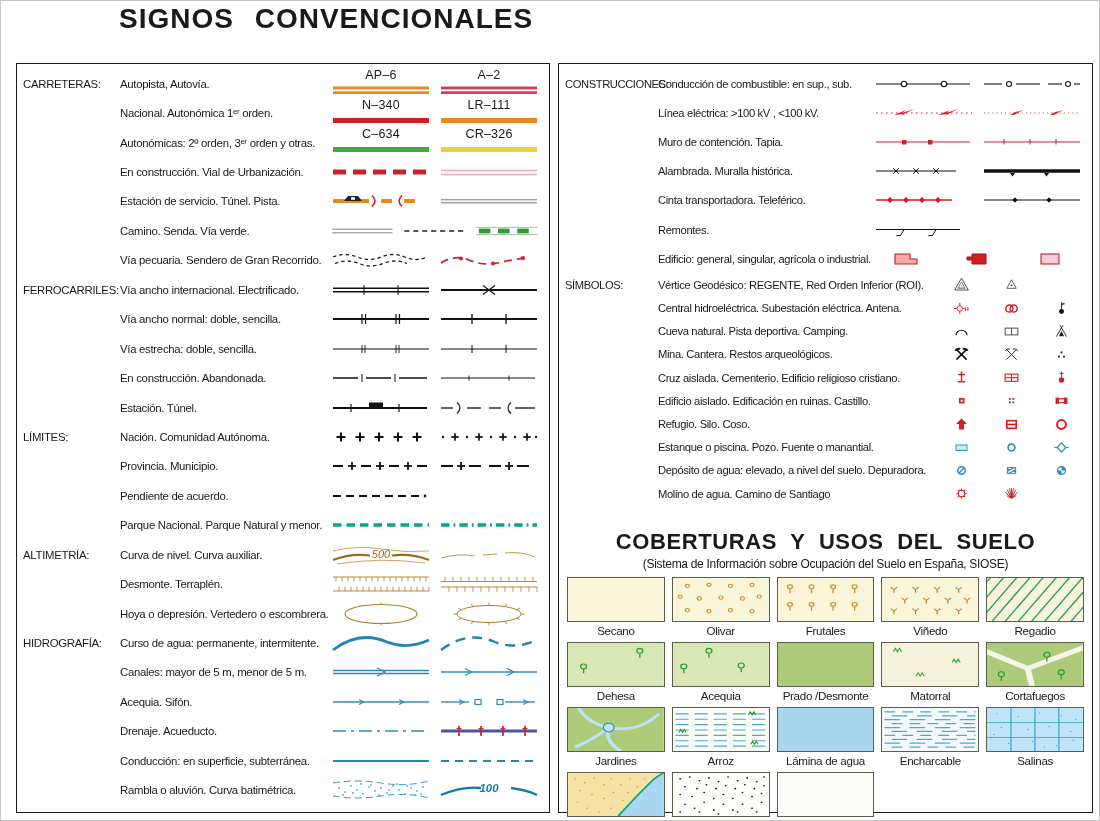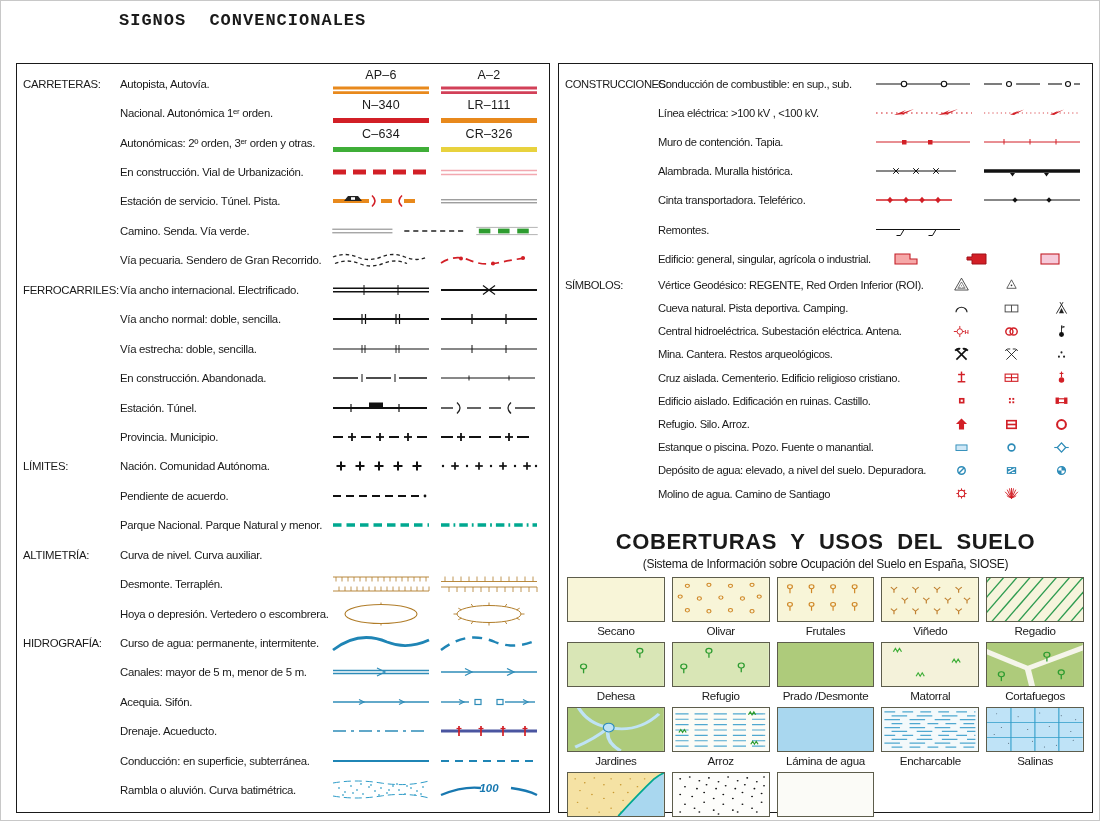--- a/index.html
+++ b/index.html
@@ -1,20 +1,20 @@
 <!DOCTYPE html>
 <html><head>
 <meta charset="utf-8">
 <style>
   html,body{margin:0;padding:0;}
   body{width:1100px;height:821px;position:relative;background:#fff;
        font-family:"Liberation Sans",sans-serif;color:#1a1a1a;}
   .page{position:absolute;inset:0;background:#fff;border:1px solid #c8c8c8;box-sizing:border-box;}
-  #main-title{position:absolute;left:118px;top:10px;font-size:17px;font-weight:bold;
-              letter-spacing:1px;word-spacing:12px;font-family:Liberation Mono, monospace;}
+  #main-title{position:absolute;left:118px;top:2px;font-size:28px;font-weight:bold;
+              letter-spacing:1px;word-spacing:12px;}
   .panel{position:absolute;top:62px;border:1.6px solid #1a1a1a;background:#fff;
          box-sizing:border-box;}
   #left-panel{left:15px;width:534px;height:750px;padding:5px 6px 3px 6px;}
   #right-panel{left:557px;width:535px;height:750px;padding:5px 6px 3px 6px;}
   .row{display:flex;align-items:center;}
   #left-panel>.row{height:29.45px;}
   .rowA{height:29.2px;}
   .rowB{height:23.2px;}
   .cat{width:97px;flex:none;font-size:11.4px;letter-spacing:-0.3px;white-space:nowrap;}
   .desc{flex:1;min-width:0;font-size:11.4px;letter-spacing:-0.3px;white-space:nowrap;}
@@ -360,57 +360,20 @@
                 <line x1="50" y1="8" x2="62" y2="8" stroke="#222" stroke-width="1.4"></line>
                 <path d="M72,2.5 q-6,5.5 0,11" stroke="#222" stroke-width="1.3" fill="none"></path>
                 <line x1="76" y1="8" x2="96" y2="8" stroke="#222" stroke-width="1.4"></line>
               </svg>
             </span>
           </div>
       </div>
     </div>
 
     <div class="row">
-      <div class="cat"></div>
-      <div class="desc">Provincia. Municipio.</div>
-      <div class="syms">
-        <div class="sym">
-            <span data-icon="lim_prov">
-              <svg viewBox="0 0 100 16" preserveAspectRatio="none" style="display:block;width:100%;height:16px">
-                <line x1="2" y1="8" x2="12" y2="8" stroke="#111" stroke-width="2"></line>
-                <line x1="30" y1="8" x2="40" y2="8" stroke="#111" stroke-width="2"></line>
-                <line x1="58" y1="8" x2="68" y2="8" stroke="#111" stroke-width="2"></line>
-                <line x1="86" y1="8" x2="96" y2="8" stroke="#111" stroke-width="2"></line>
-                <line x1="17" y1="8" x2="25" y2="8" stroke="#111" stroke-width="1.8"></line>
-                <line x1="21" y1="4" x2="21" y2="12" stroke="#111" stroke-width="1.8"></line>
-                <line x1="45" y1="8" x2="53" y2="8" stroke="#111" stroke-width="1.8"></line>
-                <line x1="49" y1="4" x2="49" y2="12" stroke="#111" stroke-width="1.8"></line>
-                <line x1="73" y1="8" x2="81" y2="8" stroke="#111" stroke-width="1.8"></line>
-                <line x1="77" y1="4" x2="77" y2="12" stroke="#111" stroke-width="1.8"></line>
-              </svg>
-            </span>
-          </div>
-        <div class="sym">
-            <span data-icon="lim_muni">
-              <svg viewBox="0 0 100 16" preserveAspectRatio="none" style="display:block;width:100%;height:16px">
-                <line x1="2" y1="8" x2="14" y2="8" stroke="#111" stroke-width="2"></line>
-                <line x1="30" y1="8" x2="42" y2="8" stroke="#111" stroke-width="2"></line>
-                <line x1="50" y1="8" x2="62" y2="8" stroke="#111" stroke-width="2"></line>
-                <line x1="78" y1="8" x2="90" y2="8" stroke="#111" stroke-width="2"></line>
-                <line x1="18" y1="8" x2="26" y2="8" stroke="#111" stroke-width="1.8"></line>
-                <line x1="22" y1="4" x2="22" y2="12" stroke="#111" stroke-width="1.8"></line>
-                <line x1="66" y1="8" x2="74" y2="8" stroke="#111" stroke-width="1.8"></line>
-                <line x1="70" y1="4" x2="70" y2="12" stroke="#111" stroke-width="1.8"></line>
-              </svg>
-            </span>
-          </div>
-      </div>
-    </div>
-
-    <div class="row">
       <div class="cat">LÍMITES:</div>
       <div class="desc">Nación. Comunidad Autónoma.</div>
       <div class="syms">
         <div class="sym">
             <span data-icon="lim_nacion">
               <svg viewBox="0 0 100 16" preserveAspectRatio="none" style="display:block;width:100%;height:16px">
                 <line x1="5.5" y1="8" x2="14.5" y2="8" stroke="#111" stroke-width="2"></line>
                 <line x1="10" y1="3.5" x2="10" y2="12.5" stroke="#111" stroke-width="2"></line>
                 <line x1="24.5" y1="8" x2="33.5" y2="8" stroke="#111" stroke-width="2"></line>
                 <line x1="29" y1="3.5" x2="29" y2="12.5" stroke="#111" stroke-width="2"></line>
@@ -440,20 +403,57 @@
                 <circle cx="76" cy="8" r="1.2" fill="#111"></circle>
                 <circle cx="97" cy="8" r="1.2" fill="#111"></circle>
               </svg>
             </span>
           </div>
       </div>
     </div>
 
     <div class="row">
       <div class="cat"></div>
+      <div class="desc">Provincia. Municipio.</div>
+      <div class="syms">
+        <div class="sym">
+            <span data-icon="lim_prov">
+              <svg viewBox="0 0 100 16" preserveAspectRatio="none" style="display:block;width:100%;height:16px">
+                <line x1="2" y1="8" x2="12" y2="8" stroke="#111" stroke-width="2"></line>
+                <line x1="30" y1="8" x2="40" y2="8" stroke="#111" stroke-width="2"></line>
+                <line x1="58" y1="8" x2="68" y2="8" stroke="#111" stroke-width="2"></line>
+                <line x1="86" y1="8" x2="96" y2="8" stroke="#111" stroke-width="2"></line>
+                <line x1="17" y1="8" x2="25" y2="8" stroke="#111" stroke-width="1.8"></line>
+                <line x1="21" y1="4" x2="21" y2="12" stroke="#111" stroke-width="1.8"></line>
+                <line x1="45" y1="8" x2="53" y2="8" stroke="#111" stroke-width="1.8"></line>
+                <line x1="49" y1="4" x2="49" y2="12" stroke="#111" stroke-width="1.8"></line>
+                <line x1="73" y1="8" x2="81" y2="8" stroke="#111" stroke-width="1.8"></line>
+                <line x1="77" y1="4" x2="77" y2="12" stroke="#111" stroke-width="1.8"></line>
+              </svg>
+            </span>
+          </div>
+        <div class="sym">
+            <span data-icon="lim_muni">
+              <svg viewBox="0 0 100 16" preserveAspectRatio="none" style="display:block;width:100%;height:16px">
+                <line x1="2" y1="8" x2="14" y2="8" stroke="#111" stroke-width="2"></line>
+                <line x1="30" y1="8" x2="42" y2="8" stroke="#111" stroke-width="2"></line>
+                <line x1="50" y1="8" x2="62" y2="8" stroke="#111" stroke-width="2"></line>
+                <line x1="78" y1="8" x2="90" y2="8" stroke="#111" stroke-width="2"></line>
+                <line x1="18" y1="8" x2="26" y2="8" stroke="#111" stroke-width="1.8"></line>
+                <line x1="22" y1="4" x2="22" y2="12" stroke="#111" stroke-width="1.8"></line>
+                <line x1="66" y1="8" x2="74" y2="8" stroke="#111" stroke-width="1.8"></line>
+                <line x1="70" y1="4" x2="70" y2="12" stroke="#111" stroke-width="1.8"></line>
+              </svg>
+            </span>
+          </div>
+      </div>
+    </div>
+
+    <div class="row">
+      <div class="cat"></div>
       <div class="desc">Pendiente de acuerdo.</div>
       <div class="syms">
         <div class="sym">
             <span data-icon="lim_pend">
               <svg viewBox="0 0 100 16" preserveAspectRatio="none" style="display:block;width:100%;height:16px">
                 <line x1="2" y1="8" x2="88" y2="8" stroke="#111" stroke-width="2.2" stroke-dasharray="8 5"></line>
                 <circle cx="94" cy="8" r="1.4" fill="#111"></circle>
               </svg>
             </span>
           </div>
@@ -478,20 +478,42 @@
                 <line x1="2" y1="8" x2="98" y2="8" stroke="#00a890" stroke-width="3.4" stroke-dasharray="8.5 4 1.8 4"></line>
               </svg>
             </span>
           </div>
       </div>
     </div>
 
     <div class="row">
       <div class="cat">ALTIMETRÍA:</div>
       <div class="desc">Curva de nivel. Curva auxiliar.</div>
+      <div class="syms">
+        <div class="sym">
+          <span data-icon="curva_nivel">
+              <svg viewBox="0 0 100 20" preserveAspectRatio="none" style="display:block;width:100%;height:20px">
+                <path d="M2,6 Q26,0 50,4 T98,6" stroke="#c89a50" stroke-width="0.9" fill="none"></path>
+                <path d="M2,15 Q20,8 39,10.5" stroke="#a06818" stroke-width="2.2" fill="none"></path>
+                <path d="M61,10.5 Q80,8 98,15" stroke="#a06818" stroke-width="2.2" fill="none"></path>
+                <path d="M6,19 Q50,12 94,18" stroke="#c89a50" stroke-width="0.9" fill="none"></path>
+              </svg>
+            </span>
+          <span class="ann">500</span>
+        </div>
+        <div class="sym">
+            <span data-icon="curva_aux">
+              <svg viewBox="0 0 100 20" preserveAspectRatio="none" style="display:block;width:100%;height:20px">
+                <path d="M2,13 Q20,8 36,11" stroke="#c89a50" stroke-width="1" fill="none"></path>
+                <path d="M44,10 L58,9" stroke="#c89a50" stroke-width="1" fill="none"></path>
+                <path d="M66,8 Q82,6 96,12" stroke="#c89a50" stroke-width="1" fill="none"></path>
+              </svg>
+            </span>
+          </div>
+      </div>
     </div>
 
     <div class="row">
       <div class="cat"></div>
       <div class="desc">Desmonte. Terraplén.</div>
       <div class="syms">
         <div class="sym">
             <span data-icon="desmonte">
               <svg viewBox="0 0 100 22" preserveAspectRatio="none" style="display:block;width:100%;height:22px">
                 <line x1="2" y1="4" x2="98" y2="4" stroke="#b07c28" stroke-width="0.9"></line>
@@ -979,51 +1001,20 @@
                 <circle cx="10" cy="11" r="1" fill="#333"></circle>
               </svg>
             </span>
           </div>
         <div class="spt"></div>
       </div>
     </div>
 
     <div class="row rowB">
       <div class="cat2"></div>
-      <div class="desc2">Cueva natural. Pista deportiva. Camping.</div>
-      <div class="sym3">
-        <div class="spt">
-            <span data-icon="cueva">
-              <svg viewBox="0 0 20 20" style="display:block;width:17px;height:17px">
-                <path d="M3.5,14.5 A6.5,6 0 0 1 16.5,14.5" fill="none" stroke="#222" stroke-width="1.4"></path>
-              </svg>
-            </span>
-          </div>
-        <div class="spt">
-            <span data-icon="pista_dep">
-              <svg viewBox="0 0 20 20" style="display:block;width:17px;height:17px">
-                <rect x="2.5" y="6" width="15" height="8" fill="none" stroke="#444" stroke-width="1.1"></rect>
-                <line x1="10" y1="6" x2="10" y2="14" stroke="#444" stroke-width="1.1"></line>
-              </svg>
-            </span>
-          </div>
-        <div class="spt">
-            <span data-icon="camping">
-              <svg viewBox="0 0 20 20" style="display:block;width:17px;height:17px">
-                <line x1="4" y1="16" x2="11.8" y2="2.5" stroke="#222" stroke-width="1.1"></line>
-                <line x1="16" y1="16" x2="8.2" y2="2.5" stroke="#222" stroke-width="1.1"></line>
-                <polygon points="10,9.5 13,15.5 7,15.5" fill="#222"></polygon>
-              </svg>
-            </span>
-          </div>
-      </div>
-    </div>
-
-    <div class="row rowB">
-      <div class="cat2"></div>
       <div class="desc2">Central hidroeléctrica. Subestación eléctrica. Antena.</div>
       <div class="sym3">
         <div class="spt">
             <span data-icon="hidroelectrica">
               <svg viewBox="0 0 20 20" style="display:block;width:17px;height:17px">
                 <g stroke="#d21f26" stroke-width="1.1" fill="none">
                   <line x1="1" y1="10" x2="4.5" y2="10"></line>
                   <circle cx="8" cy="10" r="3.2"></circle>
                   <line x1="8" y1="3.5" x2="8" y2="6.8"></line>
                   <line x1="8" y1="13.2" x2="8" y2="16.5"></line>
@@ -1048,20 +1039,51 @@
                 <line x1="10" y1="13.5" x2="10" y2="3" stroke="#111" stroke-width="1"></line>
                 <polyline points="10,3.5 13.5,4.5 10,6" fill="none" stroke="#111" stroke-width="0.9"></polyline>
               </svg>
             </span>
           </div>
       </div>
     </div>
 
     <div class="row rowB">
       <div class="cat2"></div>
+      <div class="desc2">Cueva natural. Pista deportiva. Camping.</div>
+      <div class="sym3">
+        <div class="spt">
+            <span data-icon="cueva">
+              <svg viewBox="0 0 20 20" style="display:block;width:17px;height:17px">
+                <path d="M3.5,14.5 A6.5,6 0 0 1 16.5,14.5" fill="none" stroke="#222" stroke-width="1.4"></path>
+              </svg>
+            </span>
+          </div>
+        <div class="spt">
+            <span data-icon="pista_dep">
+              <svg viewBox="0 0 20 20" style="display:block;width:17px;height:17px">
+                <rect x="2.5" y="6" width="15" height="8" fill="none" stroke="#444" stroke-width="1.1"></rect>
+                <line x1="10" y1="6" x2="10" y2="14" stroke="#444" stroke-width="1.1"></line>
+              </svg>
+            </span>
+          </div>
+        <div class="spt">
+            <span data-icon="camping">
+              <svg viewBox="0 0 20 20" style="display:block;width:17px;height:17px">
+                <line x1="4" y1="16" x2="11.8" y2="2.5" stroke="#222" stroke-width="1.1"></line>
+                <line x1="16" y1="16" x2="8.2" y2="2.5" stroke="#222" stroke-width="1.1"></line>
+                <polygon points="10,9.5 13,15.5 7,15.5" fill="#222"></polygon>
+              </svg>
+            </span>
+          </div>
+      </div>
+    </div>
+
+    <div class="row rowB">
+      <div class="cat2"></div>
       <div class="desc2">Mina. Cantera. Restos arqueológicos.</div>
       <div class="sym3">
         <div class="spt">
             <span data-icon="mina">
               <svg viewBox="0 0 20 20" style="display:block;width:17px;height:17px">
                 <line x1="4" y1="16" x2="16" y2="4" stroke="#111" stroke-width="1.9"></line>
                 <line x1="4" y1="4" x2="16" y2="16" stroke="#111" stroke-width="1.9"></line>
                 <path d="M2.5,5.5 Q5.5,2.5 8.5,3.5" stroke="#111" stroke-width="2.2" fill="none"></path>
                 <path d="M11.5,3.5 Q14.5,2.5 17.5,5.5" stroke="#111" stroke-width="2.2" fill="none"></path>
               </svg>
@@ -1161,21 +1183,21 @@
                 <line x1="7" y1="8" x2="13" y2="8" stroke="#d21f26" stroke-width="1.4"></line>
                 <line x1="7" y1="12.5" x2="13" y2="12.5" stroke="#d21f26" stroke-width="1.4"></line>
               </svg>
             </span>
           </div>
       </div>
     </div>
 
     <div class="row rowB">
       <div class="cat2"></div>
-      <div class="desc2">Refugio. Silo. Arroz.</div>
+      <div class="desc2">Refugio. Silo. Coso.</div>
       <div class="sym3">
         <div class="spt">
             <span data-icon="refugio">
               <svg viewBox="0 0 20 20" style="display:block;width:17px;height:17px">
                 <polygon points="10,3 16.5,9.5 13,9.5 13,16 7,16 7,9.5 3.5,9.5" fill="#d21f26"></polygon>
               </svg>
             </span>
           </div>
         <div class="spt">
             <span data-icon="silo">
@@ -1434,21 +1456,21 @@
                 <rect width="80" height="44" fill="#d9e6b6"></rect>
                 <circle cx="30" cy="8" r="2.5" fill="none" stroke="#2e9c30" stroke-width="1.1"></circle>
                 <line x1="30" y1="10.5" x2="30" y2="15" stroke="#2e9c30" stroke-width="1.1"></line>
                 <circle cx="9" cy="24" r="2.5" fill="none" stroke="#2e9c30" stroke-width="1.1"></circle>
                 <line x1="9" y1="26.5" x2="9" y2="31" stroke="#2e9c30" stroke-width="1.1"></line>
                 <circle cx="57" cy="23" r="2.5" fill="none" stroke="#2e9c30" stroke-width="1.1"></circle>
                 <line x1="57" y1="25.5" x2="57" y2="30" stroke="#2e9c30" stroke-width="1.1"></line>
               </svg>
             </span>
           </div>
-        <div class="tile-label">Refugio</div>
+        <div class="tile-label">Acequia</div>
       </div>
       <div class="tile">
         <div class="tile-box">
             <span data-icon="t_prado">
               <svg viewBox="0 0 80 44" preserveAspectRatio="none" style="display:block;width:100%;height:100%">
                 <rect width="80" height="44" fill="#aecb7b"></rect>
               </svg>
             </span>
           </div>
         <div class="tile-label">Prado /Desmonte</div>

